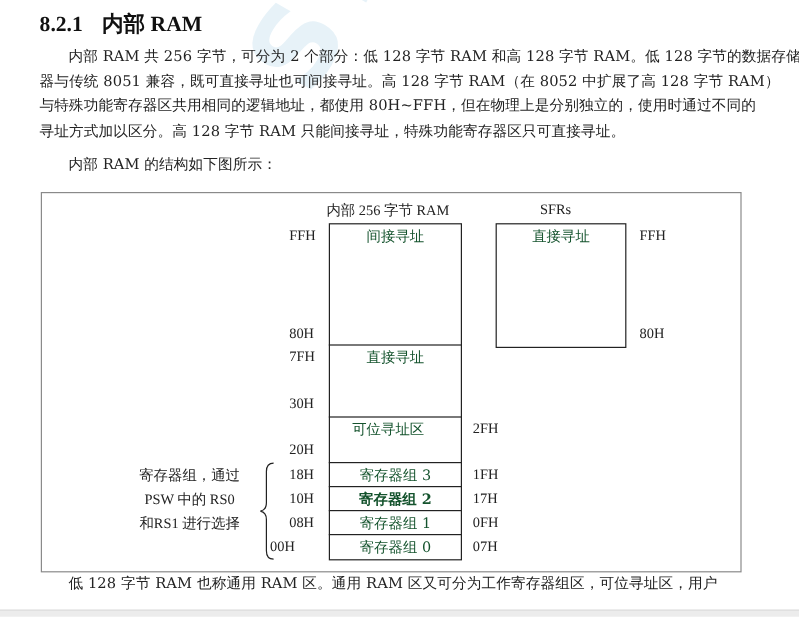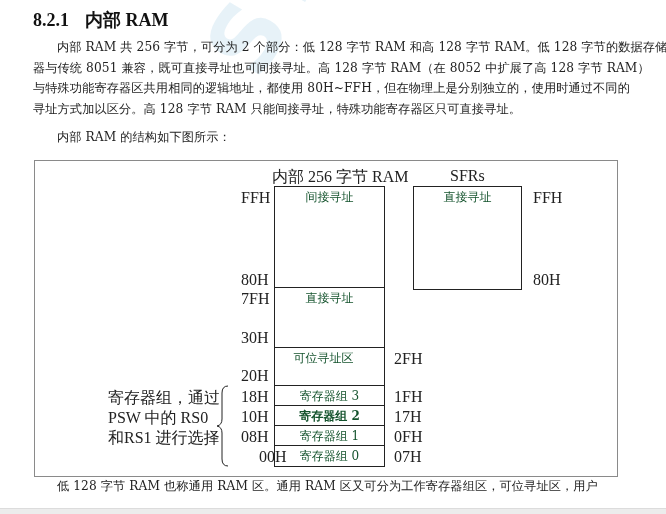--- a/index.html
+++ b/index.html
@@ -19,21 +19,21 @@
     left: 33px; width: 600px; font-size: 12.2px; line-height: 20.5px;
     color: #222; letter-spacing: 0.1px;
   }
   .para .line { white-space: nowrap; display: block; }
   .indent { padding-left: 24px; }
   .frame {
     left: 34px; top: 160px; width: 584px; height: 317px;
     border: 1px solid #8a8a8a; box-sizing: border-box;
   }
   .box { border: 1px solid #222; box-sizing: border-box; background: transparent; }
-  .lbl { font-size: 16px; color: #222; white-space: nowrap; font-family: "Liberation Serif", "DejaVu Serif", serif; }
+  .lbl { font-size: 12px; color: #222; white-space: nowrap; font-family: "Liberation Serif", "DejaVu Serif", serif; }
   .cell-lbl { font-size: 12px; color: #14532d; text-align: center; white-space: nowrap; }
   .hline { height: 0; border-top: 1px solid #222; }
   .watermark {
     left: 185px; top: 40px; font-size: 92px; font-weight: bold;
     color: rgba(120, 185, 215, 0.18); transform: rotate(-60deg);
     transform-origin: left top; letter-spacing: 4px;
     font-family: "DejaVu Sans", sans-serif; white-space: nowrap;
     pointer-events: none;
   }
   .bottombar {
@@ -84,21 +84,21 @@
 <div class="abs cell-lbl" style="left:274px; width:111px; top:448px;">寄存器组 0</div>
 
 <div class="abs lbl" style="left:241px; top:189px;">FFH</div>
 <div class="abs lbl" style="left:241px; top:271px;">80H</div>
 <div class="abs lbl" style="left:241px; top:290px;">7FH</div>
 <div class="abs lbl" style="left:241px; top:329px;">30H</div>
 <div class="abs lbl" style="left:241px; top:367px;">20H</div>
 <div class="abs lbl" style="left:241px; top:388px;">18H</div>
 <div class="abs lbl" style="left:241px; top:408px;">10H</div>
 <div class="abs lbl" style="left:241px; top:428px;">08H</div>
-<div class="abs lbl" style="left:259px; top:448px;">00H</div>
+<div class="abs lbl" style="left:225px; top:448px;">00H</div>
 
 <div class="abs lbl" style="left:394px; top:350px;">2FH</div>
 <div class="abs lbl" style="left:394px; top:388px;">1FH</div>
 <div class="abs lbl" style="left:394px; top:408px;">17H</div>
 <div class="abs lbl" style="left:394px; top:428px;">0FH</div>
 <div class="abs lbl" style="left:394px; top:448px;">07H</div>
 
 <div class="abs box" style="left:413px; top:186px; width:109px; height:104px;"></div>
 <div class="abs cell-lbl" style="left:413px; width:109px; top:189px;">直接寻址</div>
 <div class="abs lbl" style="left:533px; top:189px;">FFH</div>

